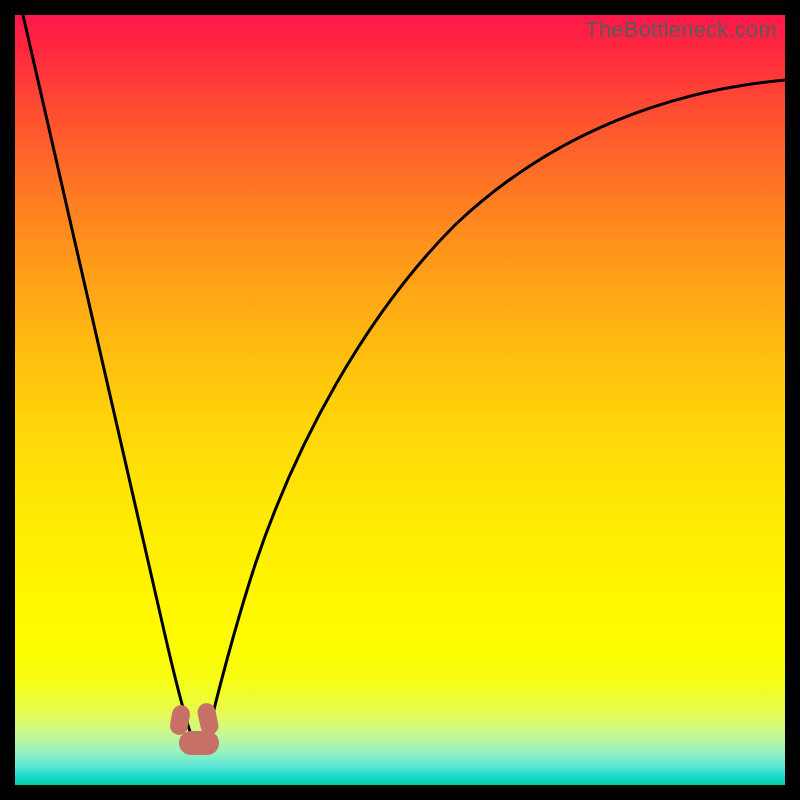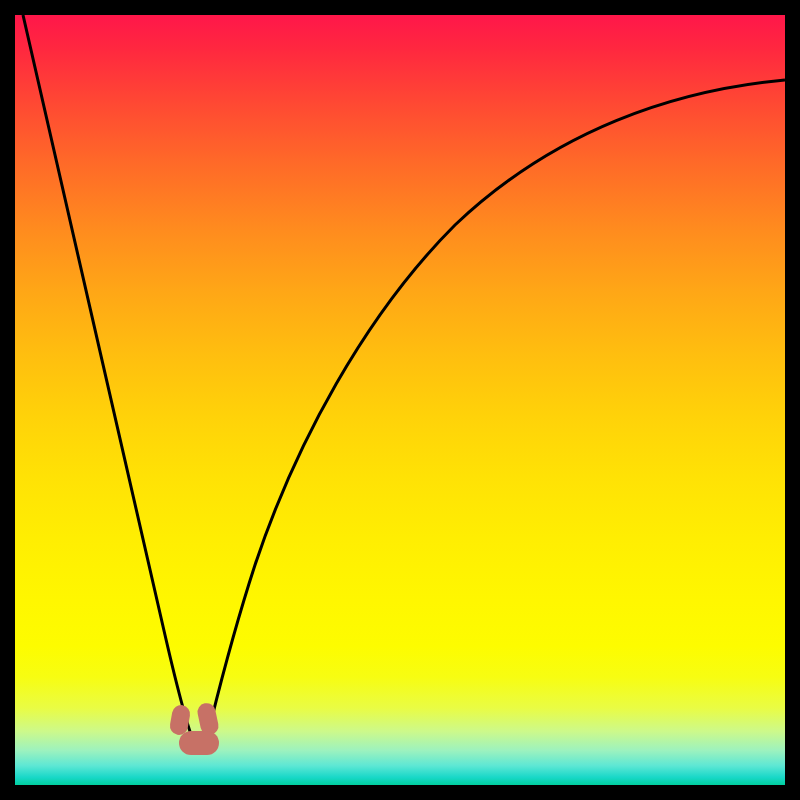--- a/index.html
+++ b/index.html
@@ -75,20 +75,21 @@
     transform: none;
   }
 </style>
 </head>
 <body>
 
 <div class="chart-wrap">
   <div class="plot-area">
     <div class="gradient-bg"></div>
 
+    <div class="watermark">TheBottleneck.com</div>
 
     <svg class="curves" viewBox="0 0 770 770" preserveAspectRatio="none">
       <path d="M 8 0
                C 50 180, 110 450, 150 620
                C 162 672, 172 712, 180 730" stroke="#000" stroke-width="3" fill="none"></path>
       <path d="M 190 730
                C 198 700, 212 636, 240 550
                C 280 430, 350 300, 440 210
                C 540 115, 660 75, 770 65" stroke="#000" stroke-width="3" fill="none"></path>
     </svg>

